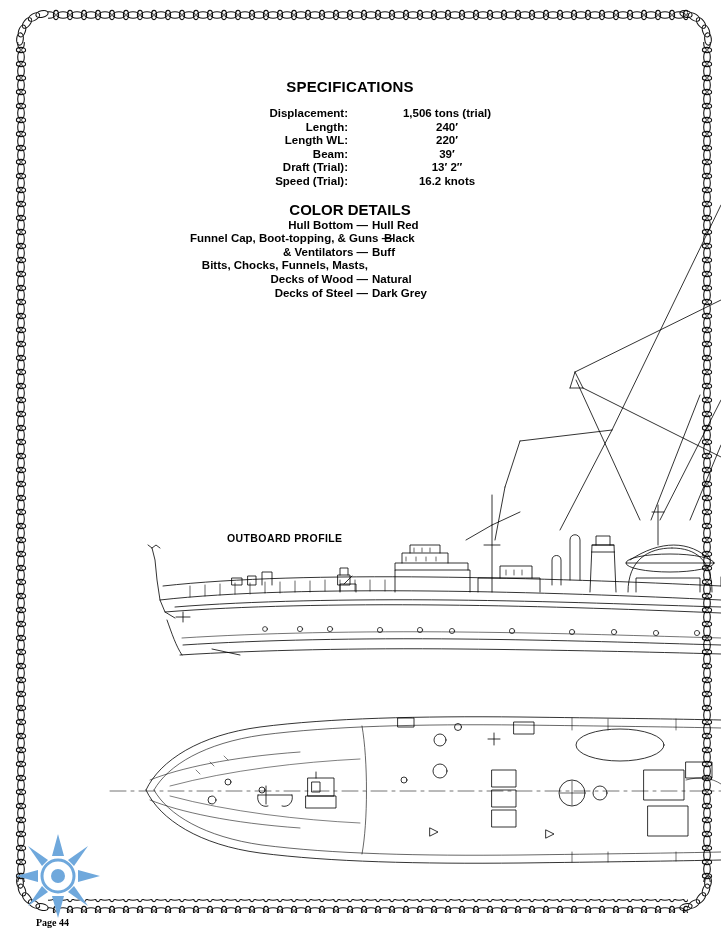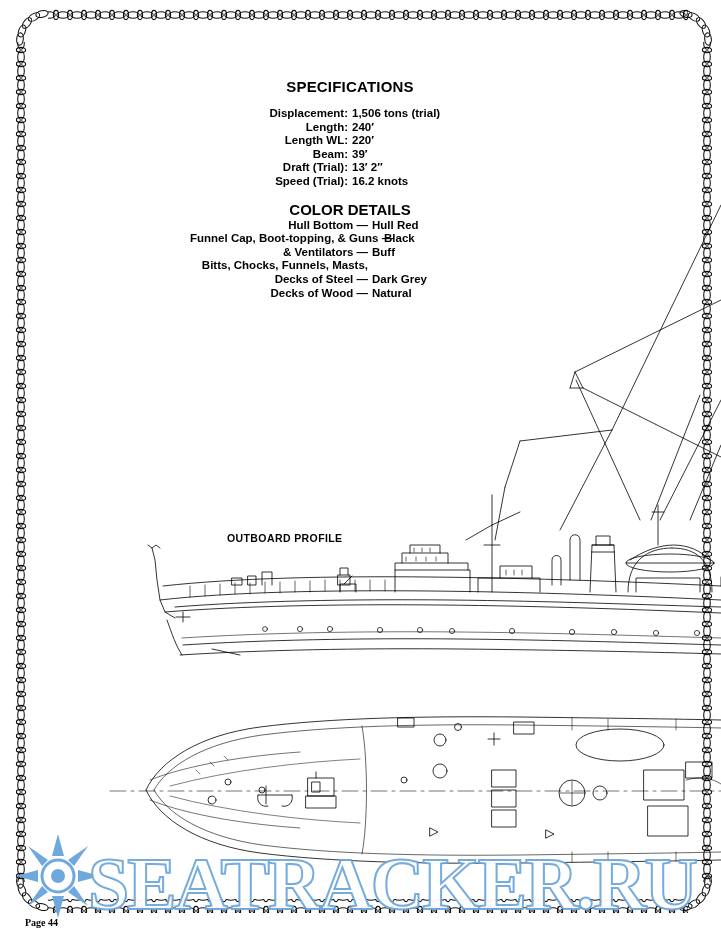--- a/index.html
+++ b/index.html
@@ -57,21 +57,21 @@
     justify-content: center;
     white-space: nowrap;
   }
   .spec-label {
     width: 190px;
     text-align: right;
     padding-right: 4px;
   }
   .spec-value {
     width: 190px;
-    text-align: left;
+    text-align: center;
   }
 
   .color-title {
     font-size: 15px;
     font-weight: bold;
     margin: 3px 0 1px 0;
     text-align: center;
   }
   .color-rows {
     font-size: 11.5px;
@@ -109,21 +109,21 @@
     left: 0;
     top: 0;
     width: 721px;
     height: 944px;
     pointer-events: none;
   }
 
   
   .footer-left {
     position: absolute;
-    left: 25px;
+    left: 36px;
     top: 917px;
     font-family: "Liberation Serif", serif;
     font-size: 10px;
     font-weight: bold;
   }
   .footer-right {
     position: absolute;
     right: 22px;
     top: 964px;
     font-family: "Liberation Serif", serif;
@@ -258,26 +258,26 @@
       </div>
       <div class="color-row">
         <span class="color-label">&amp; Ventilators  —</span>
         <span class="color-value">Buff</span>
       </div>
       <div class="color-row">
         <span class="color-label">Bitts, Chocks, Funnels, Masts,</span>
         <span class="color-value"></span>
       </div>
       <div class="color-row">
+        <span class="color-label">Decks of Wood  —</span>
+        <span class="color-value">Natural</span>
+      </div>
+      <div class="color-row">
         <span class="color-label">Decks of Steel  —</span>
         <span class="color-value">Dark Grey</span>
-      </div>
-      <div class="color-row">
-        <span class="color-label">Decks of Wood  —</span>
-        <span class="color-value">Natural</span>
       </div>
     </div>
   </div>
 
   <svg class="drawing" viewBox="0 0 721 944" xmlns="http://www.w3.org/2000/svg">
     <g fill="none" stroke="#000" stroke-width="0.8" stroke-linecap="round" stroke-linejoin="round">
 
       <path d="M721 300 L575 372"></path>
       <path d="M575 372 L583 388"></path>
       <path d="M575 372 L570 388"></path>
@@ -494,19 +494,18 @@
           <path d="M50 92 L56 70 L44 70 Z" stroke="none"></path>
           <path d="M8 50 L30 56 L30 44 Z" stroke="none"></path>
           <path d="M92 50 L70 56 L70 44 Z" stroke="none"></path>
           <path d="M20 20 L40 34 L34 40 Z" stroke="none"></path>
           <path d="M80 20 L60 34 L66 40 Z" stroke="none"></path>
           <path d="M20 80 L34 60 L40 66 Z" stroke="none"></path>
           <path d="M80 80 L66 60 L60 66 Z" stroke="none"></path>
         </g>
       </g>
     </svg>
-    <div class="wm-text">SEATRACKER.RU</div>
   </div>
 
   <div class="footer-left">Page 44</div>
   <div class="footer-right">January/February 1986</div>
 
 </div>
 
 </body></html>

